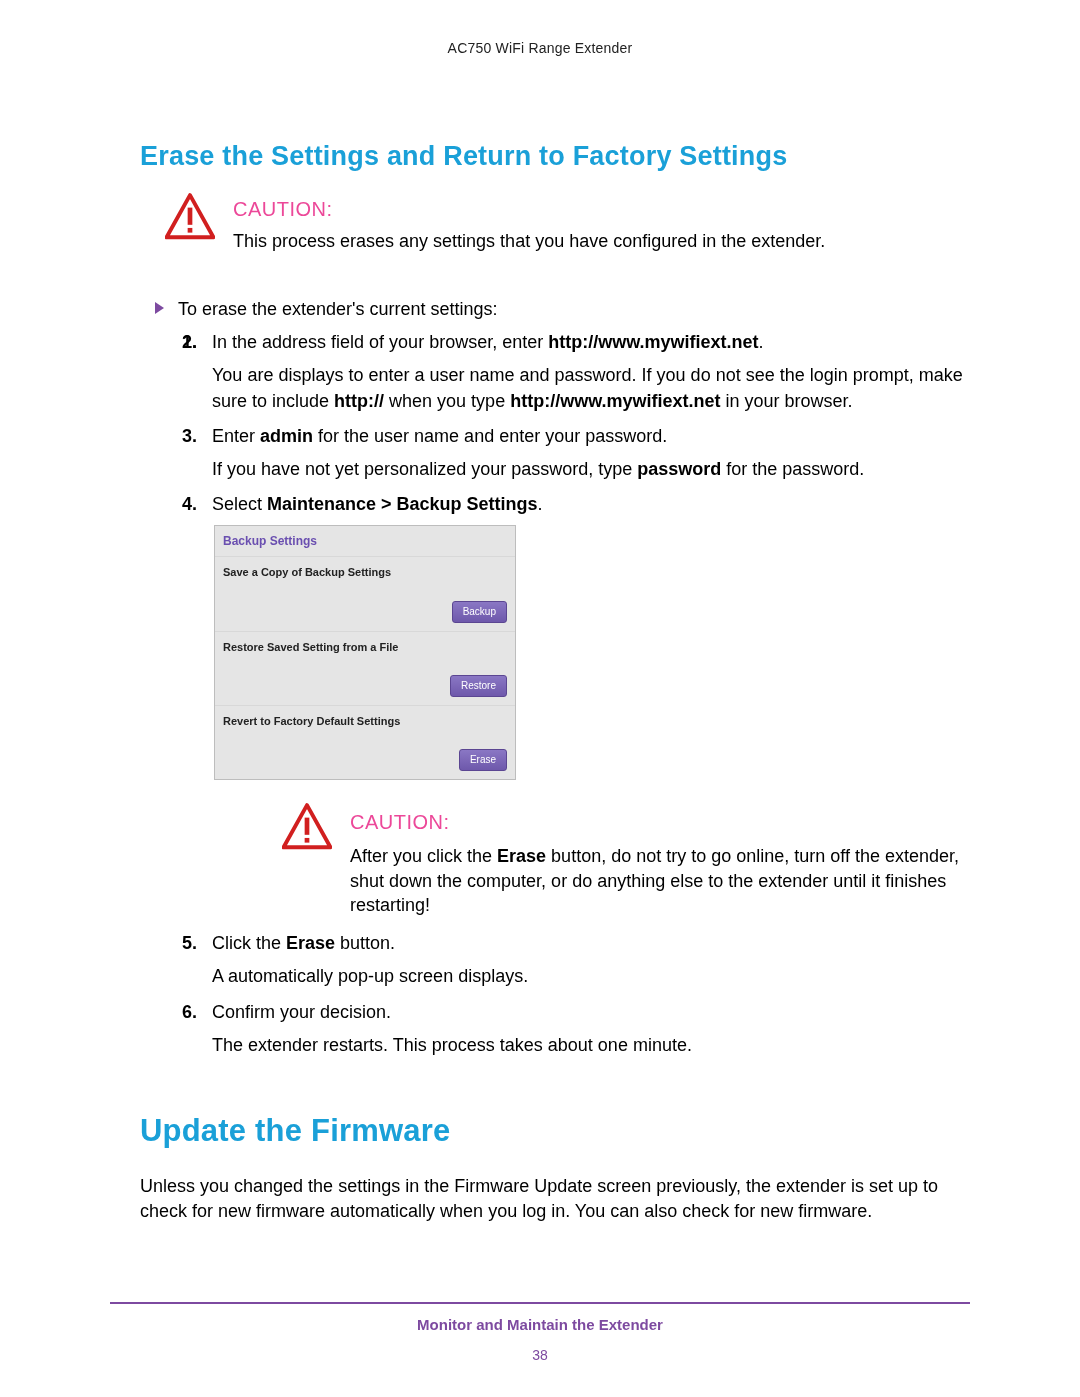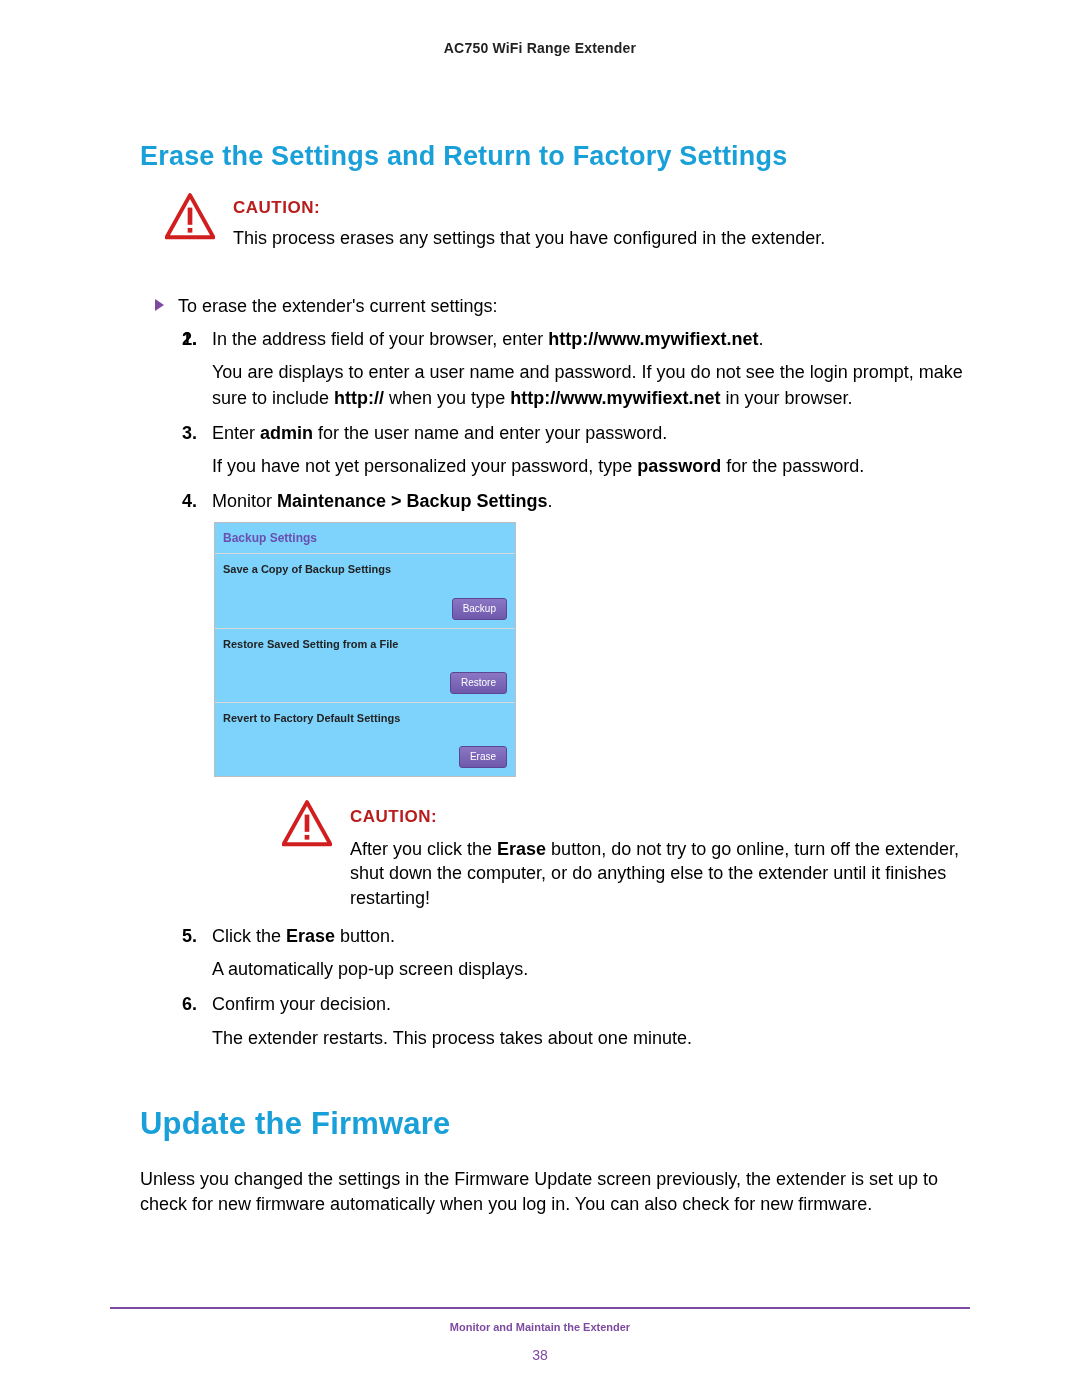--- a/index.html
+++ b/index.html
@@ -12,21 +12,21 @@
   }
   .page {
     width: 1080px;
     min-height: 1397px;
     box-sizing: border-box;
     padding: 40px 110px 30px 110px;
     position: relative;
   }
   .doc-header {
     text-align: center;
-    font-weight: bold;
+    font-weight: normal;
     font-size: 14px;
     color: #222;
     letter-spacing: 0.2px;
   }
   h1.section-title {
     color: #1aa0d8;
     font-weight: bold;
     font-size: 27px;
     margin: 85px 0 20px 30px;
     letter-spacing: 0.2px;
@@ -44,23 +44,23 @@
   .caution-row-2 {
     display: flex;
     align-items: flex-start;
     margin-left: 70px;
     margin-bottom: 14px;
     margin-top: 22px;
   }
   .warn-icon svg { width: 50px; height: 50px; }
   .caution-text-col { margin-left: 18px; margin-top: 6px; }
   .caution-label {
-    color: #b91c1c;
-    font-weight: bold;
-    font-size: 17px;
+    color: #ec4899;
+    font-weight: normal;
+    font-size: 20px;
     letter-spacing: 0.5px;
   }
   .caution-body { font-size: 18px; margin-top: 8px; line-height: 1.35; }
   .proc-intro {
     margin-left: 45px;
     margin-top: 46px;
     font-weight: normal;
     font-size: 18px;
   }
   .proc-intro .tri {
@@ -91,21 +91,21 @@
   }
   ol.steps > li p {
     margin: 8px 0 10px 0;
   }
   .bold { font-weight: bold; }
 
   
   .ui-shot {
     width: 300px;
     border: 1px solid #bdbdbd;
-    background: #7dd3fc;
+    background: #e5e5e5;
     margin: 8px 0 0 2px;
     font-size: 11px;
     color: #222;
   }
   .ui-shot .panel-title {
     color: #6a4fb0;
     font-weight: bold;
     padding: 7px 8px 6px 8px;
     font-size: 12px;
   }
@@ -146,21 +146,21 @@
     text-align: center;
   }
   .footer-rule {
     border: none;
     border-top: 2px solid #7d4aa0;
     margin: 0 0 12px 0;
   }
   .footer-title {
     color: #7d4aa0;
     font-weight: bold;
-    font-size: 11px;
+    font-size: 15px;
   }
   .footer-page {
     color: #7d4aa0;
     font-weight: normal;
     font-size: 14px;
     margin-top: 14px;
   }
 </style>
 </head>
 <body>
@@ -205,21 +205,21 @@
     <li>
       <span class="num">3.</span>
       <span>Enter </span><span class="bold">admin</span><span> for the user name and enter your password.</span>
       <p>
         <span>If you have not yet personalized your password, type </span><span class="bold">password</span><span> for the password.</span>
       </p>
     </li>
 
     <li>
       <span class="num">4.</span>
-      <span>Monitor </span><span class="bold">Maintenance &gt; Backup Settings</span><span>.</span>
+      <span>Select </span><span class="bold">Maintenance &gt; Backup Settings</span><span>.</span>
 
       <div class="ui-shot">
         <div class="panel-title">Backup Settings</div>
         <div class="sec">
           <div class="sec-label">Save a Copy of Backup Settings</div>
           <div class="btn-row"><span class="btn">Backup</span></div>
         </div>
         <div class="sec">
           <div class="sec-label">Restore Saved Setting from a File</div>
           <div class="btn-row"><span class="btn">Restore</span></div>

